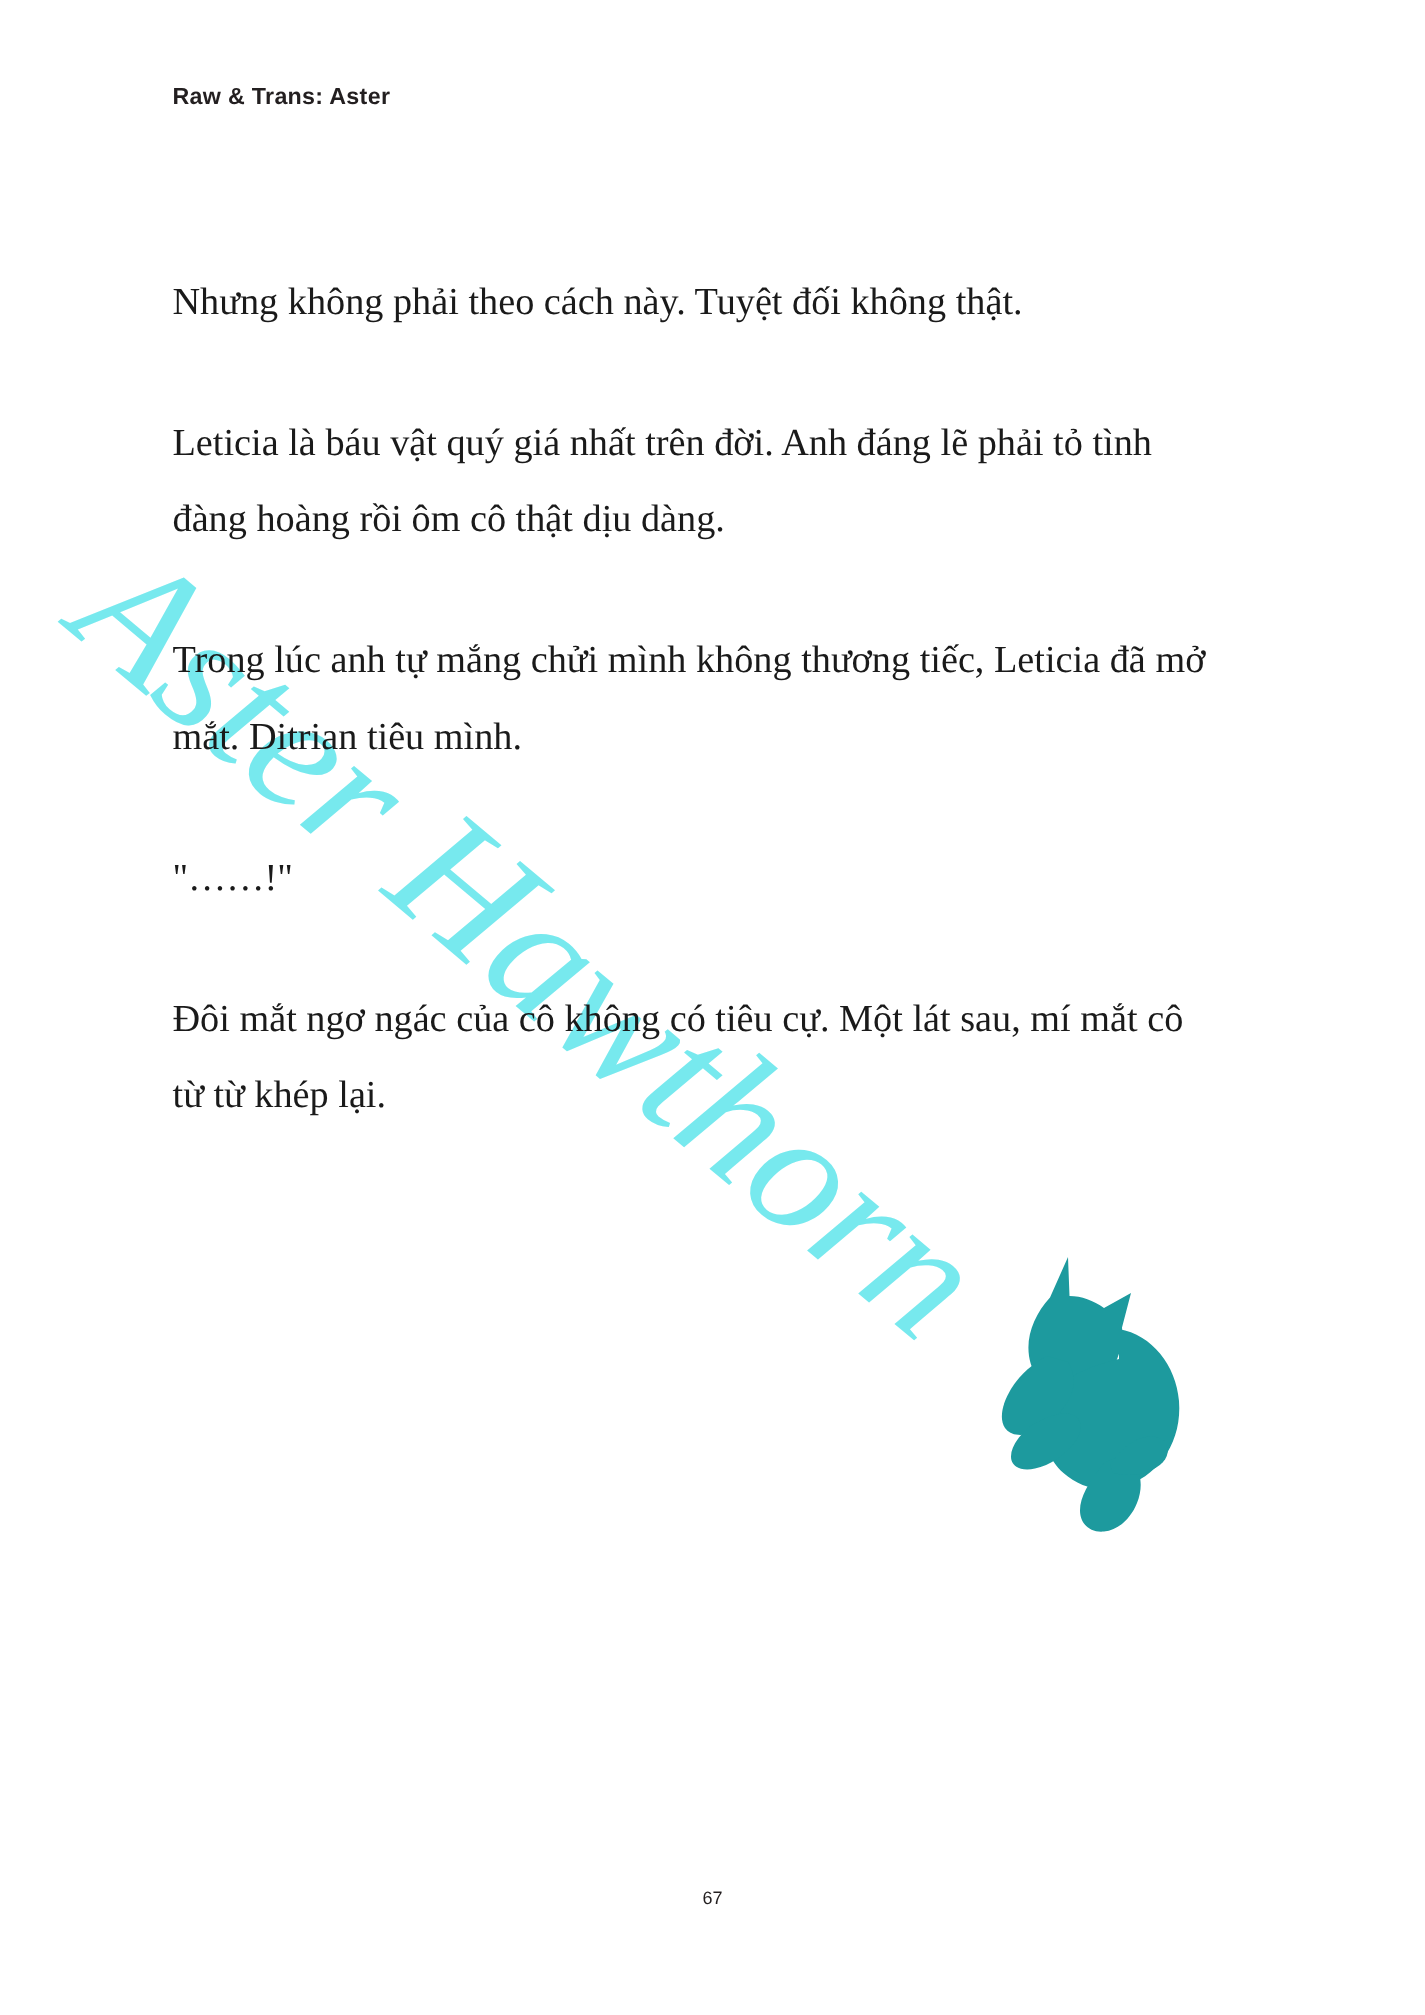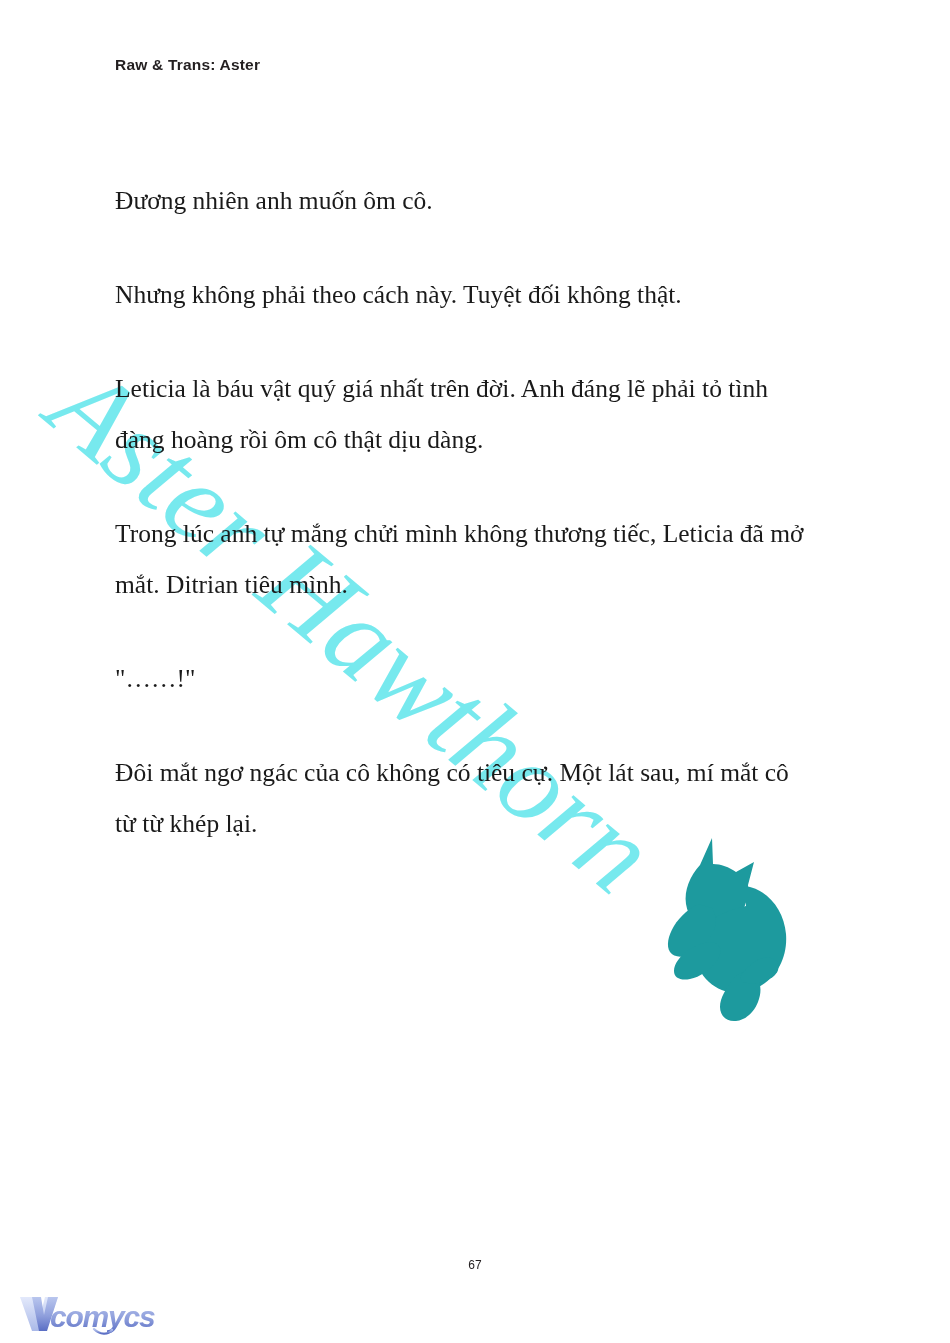--- a/index.html
+++ b/index.html
@@ -135,46 +135,23 @@
                  C96 188 104 180 108 170 C112 160 111 150 106 144
                  C100 138 90 139 84 146 Z"></path>
 
         <path d="M92 150 C100 152 110 152 118 148 C126 144 130 138 128 132
                  C126 126 118 124 110 127 C102 130 94 138 90 145 Z"></path>
       </g>
     </svg>
   </div>
 
   <div class="text-column">
-    <p class="para">Đương nhiên anh muốn ôm cô.</p>
     <p class="para">Nhưng không phải theo cách này. Tuyệt đối không thật.</p>
     <p class="para">Leticia là báu vật quý giá nhất trên đời. Anh đáng lẽ phải tỏ tình đàng hoàng rồi ôm cô thật dịu dàng.</p>
     <p class="para">Trong lúc anh tự mắng chửi mình không thương tiếc, Leticia đã mở mắt. Ditrian tiêu mình.</p>
     <p class="para">"……!"</p>
     <p class="para">Đôi mắt ngơ ngác của cô không có tiêu cự. Một lát sau, mí mắt cô từ từ khép lại.</p>
   </div>
 
   <div class="page-number">67</div>
 
-  <div class="site-logo">
-    <svg viewBox="0 0 148 52" xmlns="http://www.w3.org/2000/svg" aria-hidden="true">
-      <defs>
-        <linearGradient id="logoGrad" x1="0" y1="0" x2="0" y2="1">
-          <stop offset="0%" stop-color="#b9c6ee"></stop>
-          <stop offset="55%" stop-color="#8f9fdc"></stop>
-          <stop offset="100%" stop-color="#5a6ec4"></stop>
-        </linearGradient>
-        <linearGradient id="logoGradLight" x1="0" y1="0" x2="0" y2="1">
-          <stop offset="0%" stop-color="#e3e9fb"></stop>
-          <stop offset="100%" stop-color="#aab9e8"></stop>
-        </linearGradient>
-      </defs>
-
-      <path d="M12 12 L25 12 L31 36 L37 12 L50 12 L38 46 L24 46 Z" fill="url(#logoGradLight)"></path>
-      <path d="M24 12 L33 12 L36 30 L40 12 L50 12 L39 46 L31 46 Z" fill="url(#logoGrad)"></path>
-
-      <text x="42" y="42" font-family="'Liberation Sans','DejaVu Sans',sans-serif" font-size="30" font-weight="700" font-style="italic" letter-spacing="-1.2" fill="url(#logoGrad)">comycs</text>
-
-      <path d="M86 44 C92 50 100 50 104 45" stroke="url(#logoGrad)" stroke-width="2.4" fill="none" stroke-linecap="round"></path>
-    </svg>
-  </div>
 
 </div>
 
 </body></html>

